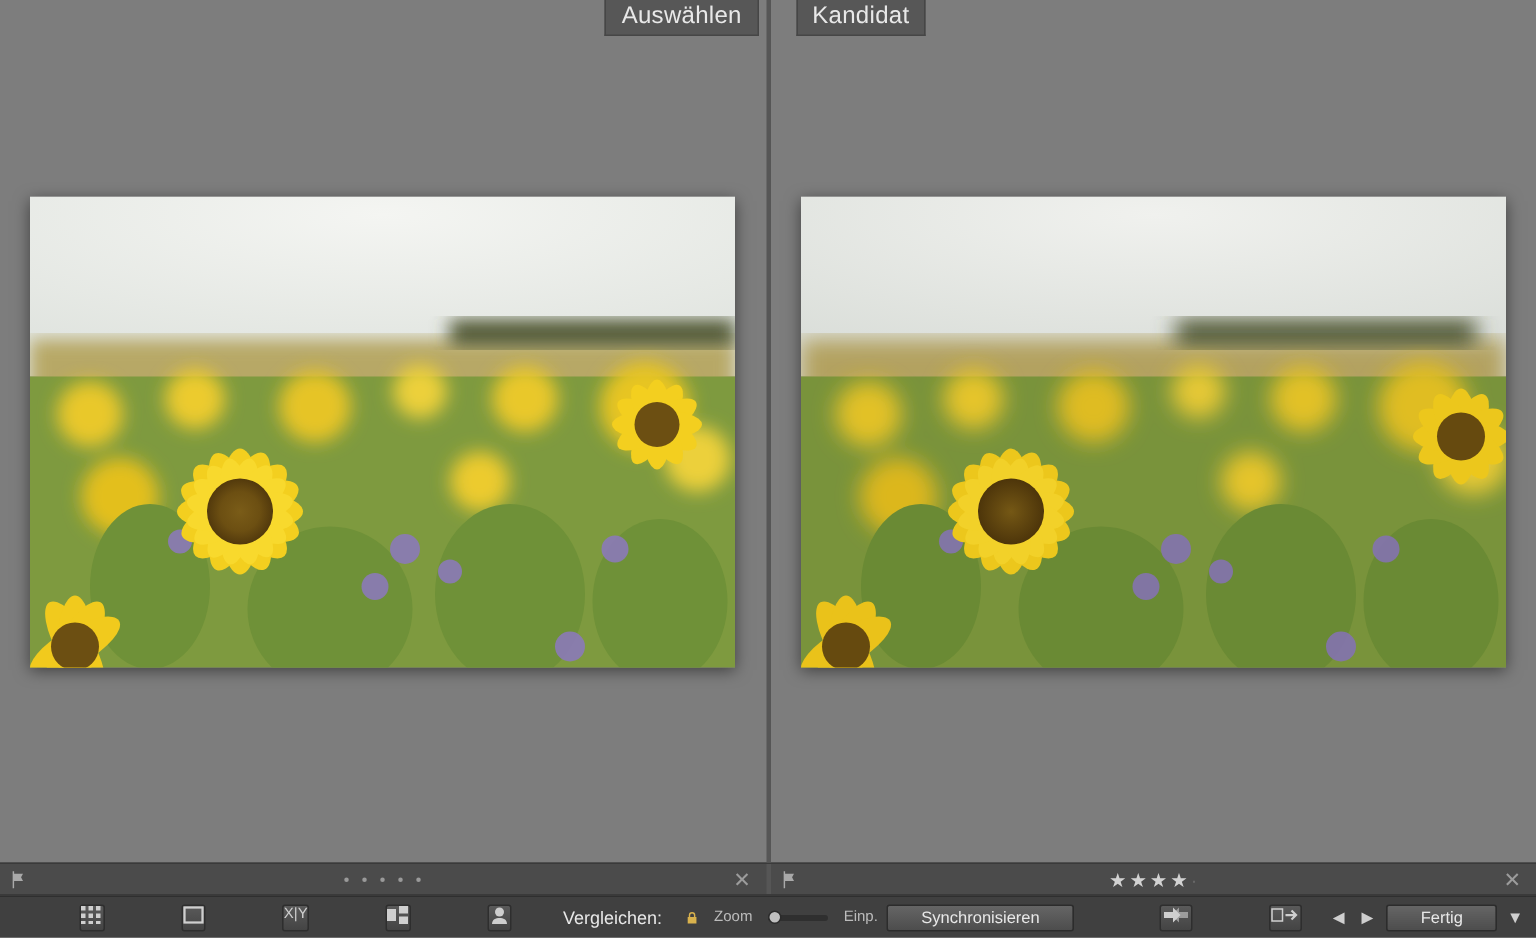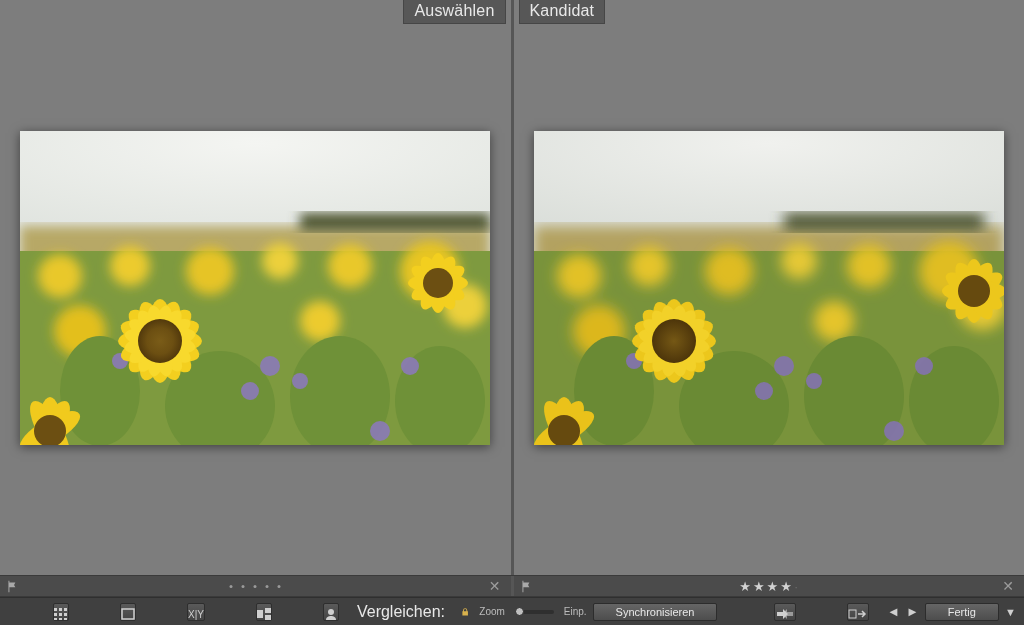--- a/index.html
+++ b/index.html
@@ -15,44 +15,44 @@
     --star-off:#6a6a6a;
   }
   *{box-sizing:border-box;}
   html,body{margin:0;padding:0;width:1024px;height:625px;font-family:Arial,Helvetica,sans-serif;font-size:11px;overflow:hidden;background:var(--bg);}
   .viewport{display:flex;flex-direction:column;width:100%;height:100%;}
   .compare-area{flex:1;display:flex;}
   .pane{flex:1;position:relative;display:flex;align-items:center;justify-content:center;}
   .pane.left{border-right:3px solid #565656;}
   .pane-label{position:absolute;top:0;padding:2px 10px 3px 10px;background:#575757;color:var(--text-light);font-size:16px;border:1px solid #464646;border-top:none;letter-spacing:.2px;}
   .pane.left .pane-label{right:5px;}
-  .pane.right .pane-label{left:5px;}
+  .pane.right .pane-label{left:17px;}
   .photo{width:470px;height:314px;background:#888;box-shadow:0 2px 10px rgba(0,0,0,.5);}
   
   .photo svg{display:block;width:100%;height:100%;}
 
   
   .info-row{display:flex;height:22px;background:var(--panel);border-top:1px solid #3a3a3a;border-bottom:1px solid #3a3a3a;}
   .info-cell{flex:1;display:flex;align-items:center;position:relative;padding:0 6px;color:var(--text-dim);}
   .info-cell.left{border-right:3px solid #565656;}
   .flag-icon{width:13px;height:13px;margin-right:6px;fill:#a9a9a9;}
   .stars{position:absolute;left:50%;transform:translateX(-50%);display:flex;gap:2px;}
   .star{font-size:13px;line-height:1;}
   .star.on{color:var(--star-on);}
   .star.off{color:var(--star-off);}
   .dot-row{display:flex;gap:9px;}
   .dot{width:3px;height:3px;border-radius:50%;background:#9a9a9a;}
   .x-close{margin-left:auto;font-size:14px;color:#9c9c9c;cursor:pointer;padding:0 4px;}
 
   
   .toolbar{height:28px;background:var(--panel-dark);display:flex;align-items:center;padding:0 8px;gap:6px;color:var(--text-dim);border-top:1px solid #2f2f2f;}
-  .tb-btn{display:inline-flex;align-items:flex-end;justify-content:center;width:22px;height:18px;background:linear-gradient(#5a5a5a,#444);border:1px solid #2e2e2e;border-radius:2px;cursor:pointer;margin-left:45px;}
+  .tb-btn{display:inline-flex;align-items:flex-start;justify-content:center;width:22px;height:18px;background:linear-gradient(#5a5a5a,#444);border:1px solid #2e2e2e;border-radius:2px;cursor:pointer;margin-left:45px;}
   .tb-btn svg,.tb-btn span{fill:#cfcfcf;color:#cfcfcf;font-size:10px;}
   .tb-sep{width:8px;}
-  .tb-label{font-size:16px;color:var(--text-light);margin:0 6px 0 12px;}
+  .tb-label{font-size:12px;color:var(--text-light);margin:0 6px 0 28px;}
   .lock-icon{width:12px;height:12px;fill:#d9b24d;margin:0 4px;}
   .zoom-label{font-size:10px;color:#bcbcbc;}
   .slider{width:56px;height:4px;background:#2f2f2f;border-radius:2px;position:relative;margin:0 4px;}
   .slider .knob{position:absolute;top:-3px;left:0;width:9px;height:9px;border-radius:50%;background:#bfbfbf;border:1px solid #2b2b2b;}
   .text-btn{padding:2px 22px;background:linear-gradient(#656565,#4d4d4d);border:1px solid #2c2c2c;border-radius:2px;color:var(--text-light);font-size:11px;cursor:pointer;}
   .spacer{flex:1;}
   .arrow-btn{display:inline-flex;align-items:center;justify-content:center;width:18px;height:18px;color:#cfcfcf;font-size:13px;cursor:pointer;}
   .disclosure{width:16px;height:16px;display:inline-flex;align-items:center;justify-content:center;color:#cfcfcf;cursor:pointer;}
 </style>
 </head>

